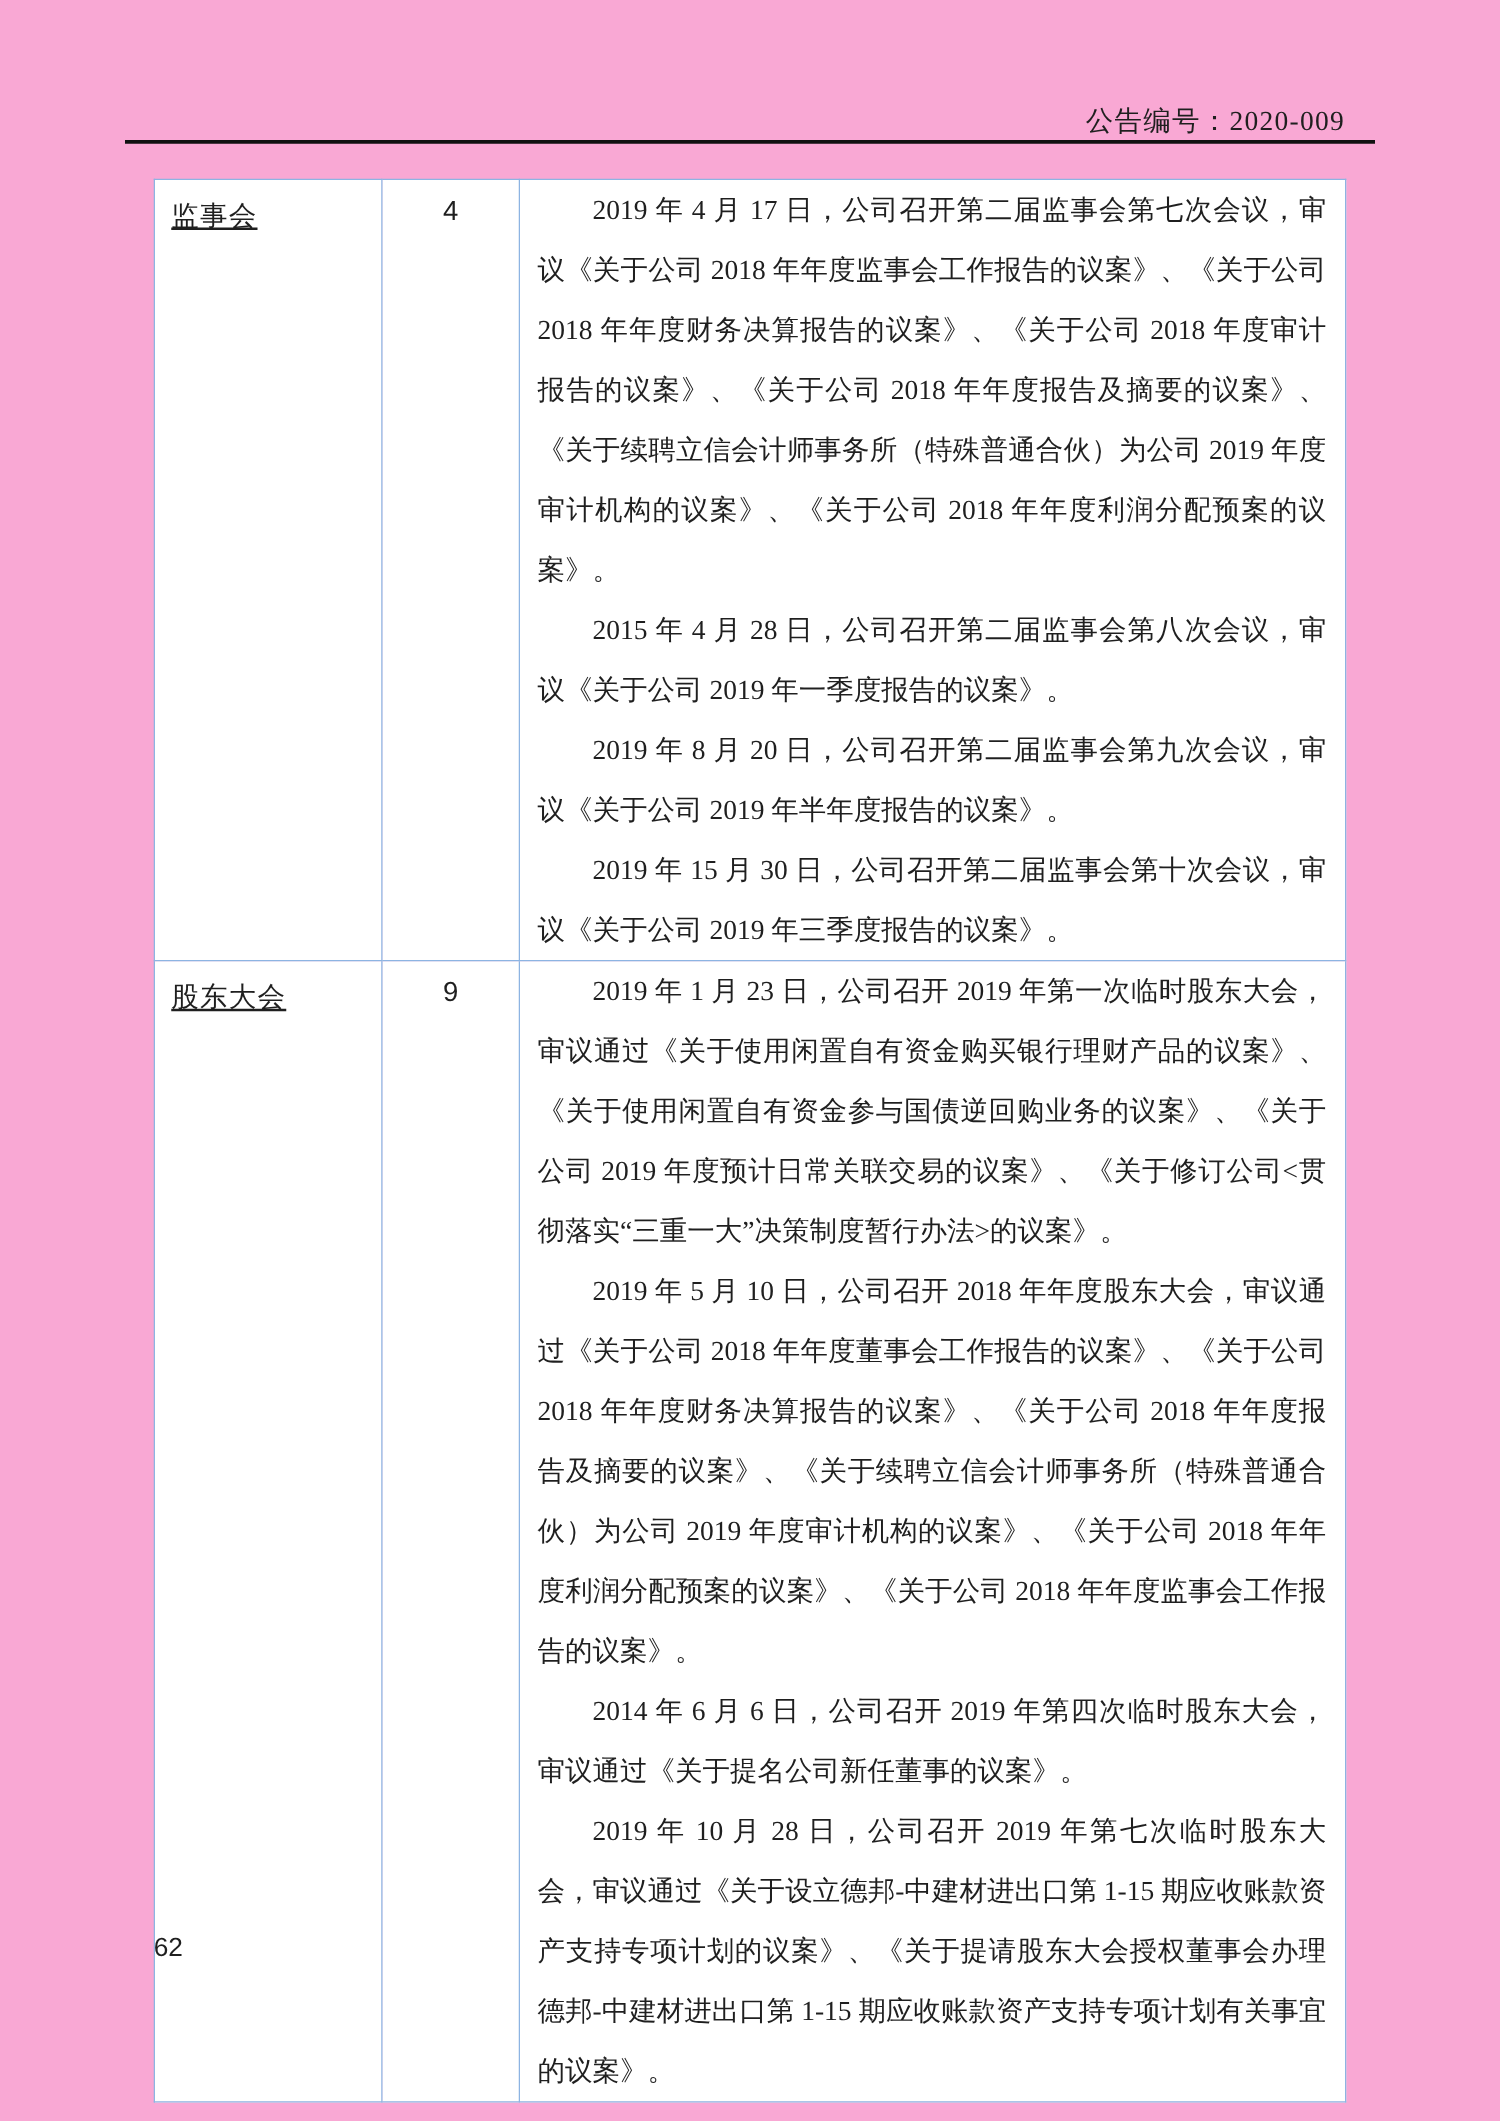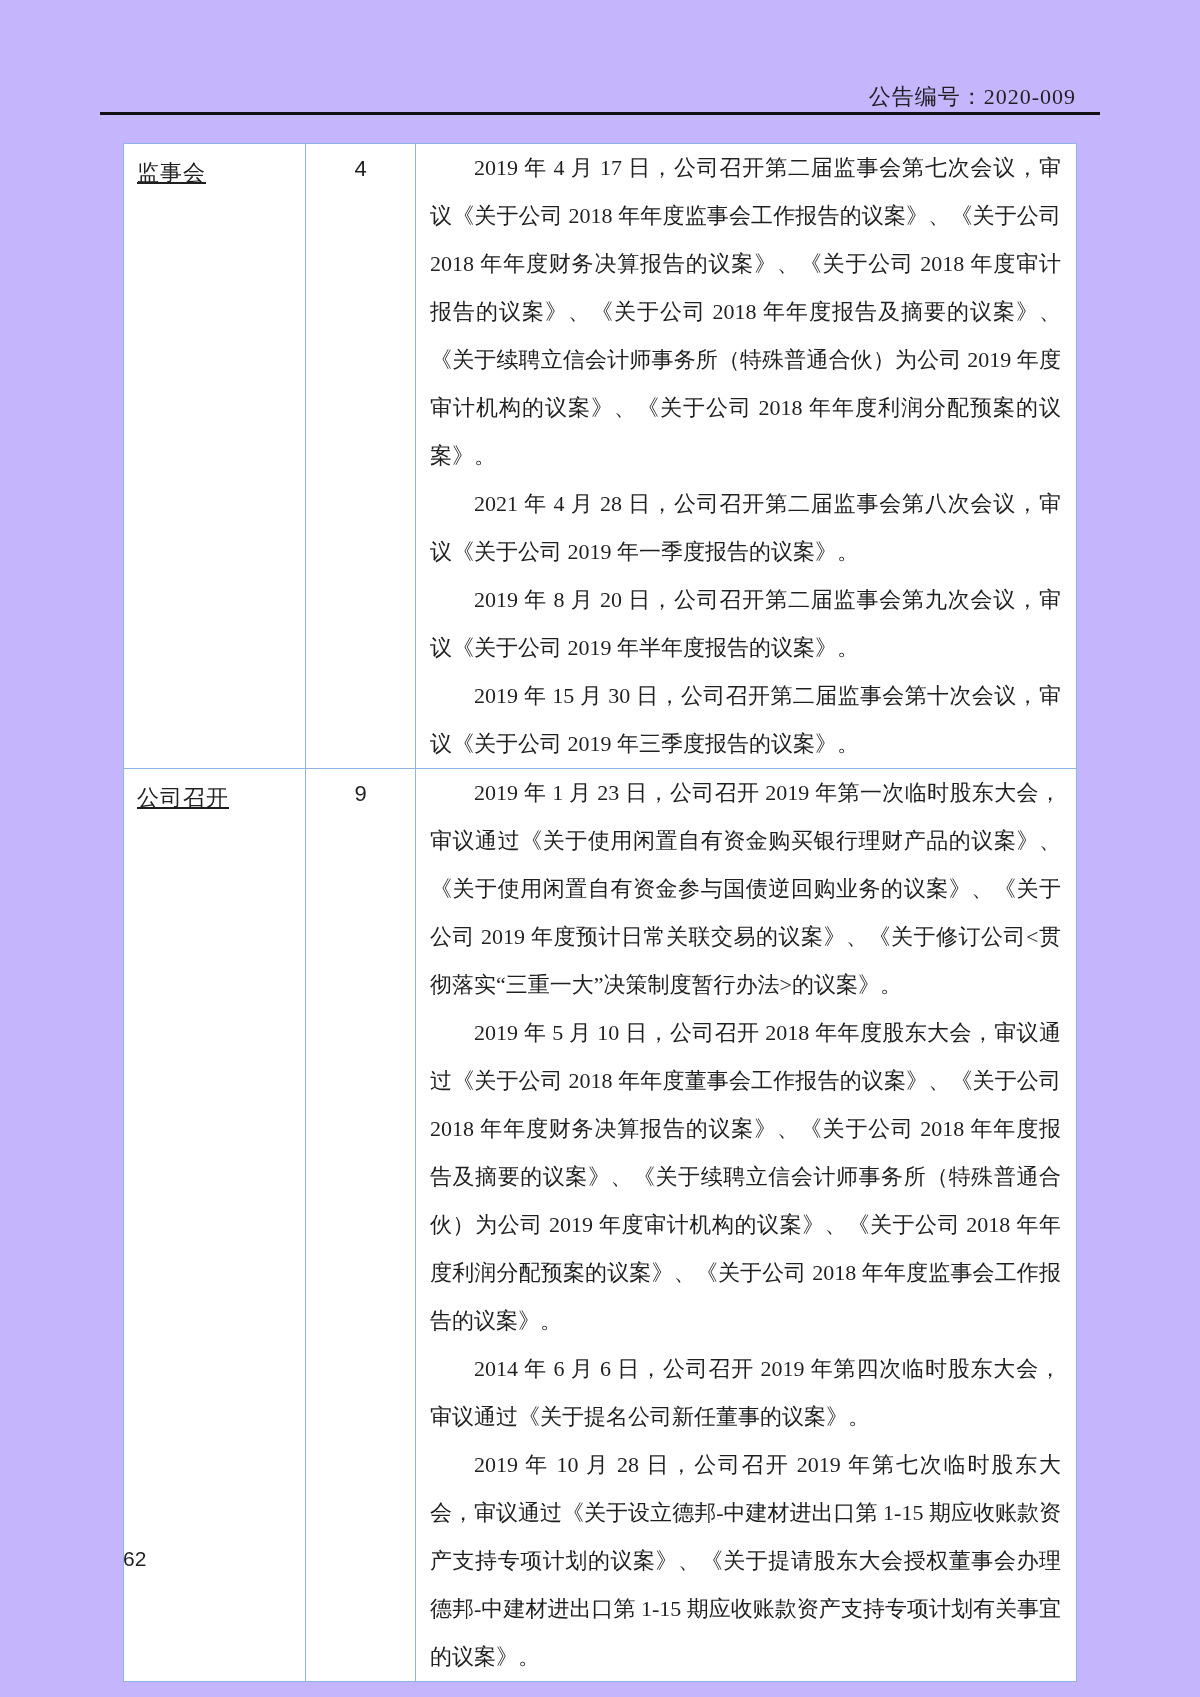--- a/index.html
+++ b/index.html
@@ -5,21 +5,21 @@
   * { margin: 0; padding: 0; box-sizing: border-box; }
   html, body { background: #ffffff; }
   body {
     width: 1200px; height: 1697px;
     position: relative;
     font-family: "Liberation Serif", "DejaVu Serif", serif;
     color: #1f1f1f;
   }
   .page {
     position: absolute; inset: 0;
-    background: #c4b5fd;
+    background: #f9a8d4;
     overflow: hidden;
   }
   .doc-number {
     position: absolute;
     top: 82px;
     right: 124px;
     font-size: 22px;
     letter-spacing: 1px;
     white-space: nowrap;
   }
@@ -95,27 +95,27 @@
       <col class="col-org">
       <col class="col-count">
       <col class="col-details">
     </colgroup>
     <tbody>
       <tr class="row-supervisory">
         <td class="org-cell">监事会</td>
         <td class="count-cell">4</td>
         <td class="details-cell">
           <p>2019 年 4 月 17 日，公司召开第二届监事会第七次会议，审议《关于公司 2018 年年度监事会工作报告的议案》、《关于公司 2018 年年度财务决算报告的议案》、《关于公司 2018 年度审计报告的议案》、《关于公司 2018 年年度报告及摘要的议案》、《关于续聘立信会计师事务所（特殊普通合伙）为公司 2019 年度审计机构的议案》、《关于公司 2018 年年度利润分配预案的议案》。</p>
-          <p>2021 年 4 月 28 日，公司召开第二届监事会第八次会议，审议《关于公司 2019 年一季度报告的议案》。</p>
+          <p>2015 年 4 月 28 日，公司召开第二届监事会第八次会议，审议《关于公司 2019 年一季度报告的议案》。</p>
           <p>2019 年 8 月 20 日，公司召开第二届监事会第九次会议，审议《关于公司 2019 年半年度报告的议案》。</p>
           <p>2019 年 15 月 30 日，公司召开第二届监事会第十次会议，审议《关于公司 2019 年三季度报告的议案》。</p>
         </td>
       </tr>
       <tr class="row-shareholders">
-        <td class="org-cell">公司召开</td>
+        <td class="org-cell">股东大会</td>
         <td class="count-cell">9</td>
         <td class="details-cell">
           <p>2019 年 1 月 23 日，公司召开 2019 年第一次临时股东大会，审议通过《关于使用闲置自有资金购买银行理财产品的议案》、《关于使用闲置自有资金参与国债逆回购业务的议案》、《关于公司 2019 年度预计日常关联交易的议案》、《关于修订公司&lt;贯彻落实“三重一大”决策制度暂行办法&gt;的议案》。</p>
           <p>2019 年 5 月 10 日，公司召开 2018 年年度股东大会，审议通过《关于公司 2018 年年度董事会工作报告的议案》、《关于公司 2018 年年度财务决算报告的议案》、《关于公司 2018 年年度报告及摘要的议案》、《关于续聘立信会计师事务所（特殊普通合伙）为公司 2019 年度审计机构的议案》、《关于公司 2018 年年度利润分配预案的议案》、《关于公司 2018 年年度监事会工作报告的议案》。</p>
           <p>2014 年 6 月 6 日，公司召开 2019 年第四次临时股东大会，审议通过《关于提名公司新任董事的议案》。</p>
           <p>2019 年 10 月 28 日，公司召开 2019 年第七次临时股东大会，审议通过《关于设立德邦-中建材进出口第 1-15 期应收账款资产支持专项计划的议案》、《关于提请股东大会授权董事会办理德邦-中建材进出口第 1-15 期应收账款资产支持专项计划有关事宜的议案》。</p>
         </td>
       </tr>
     </tbody>
   </table>

